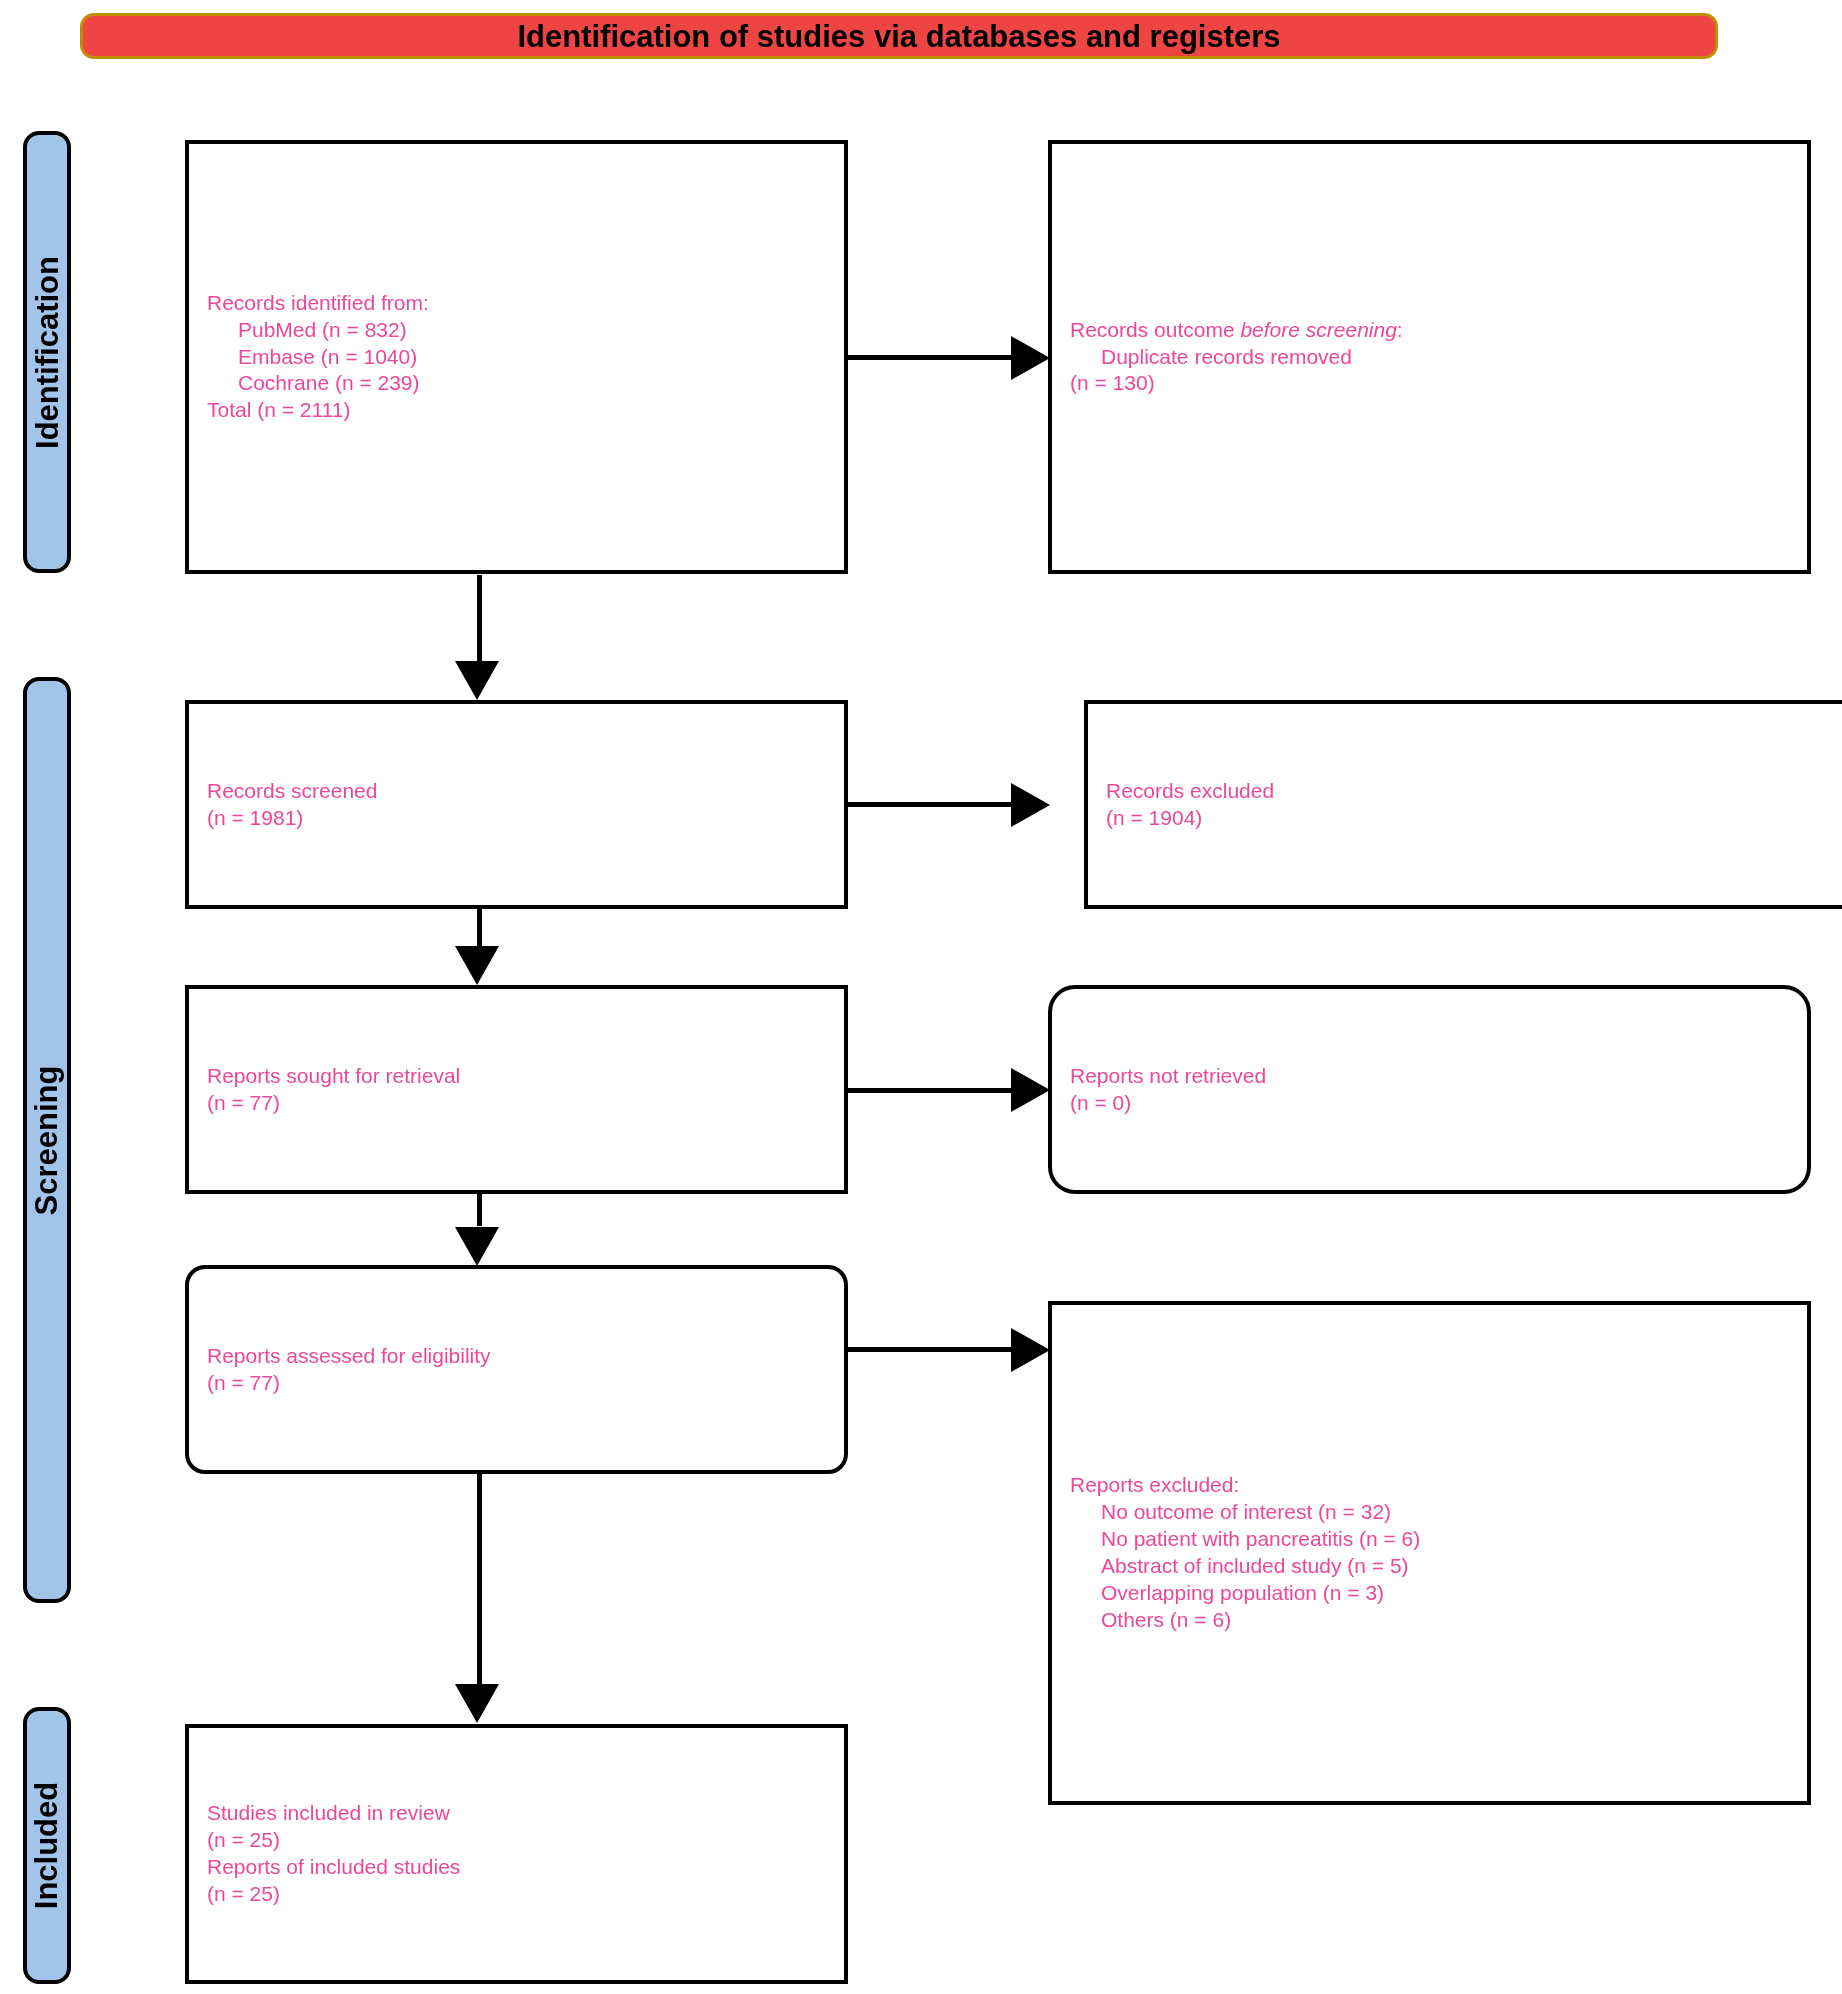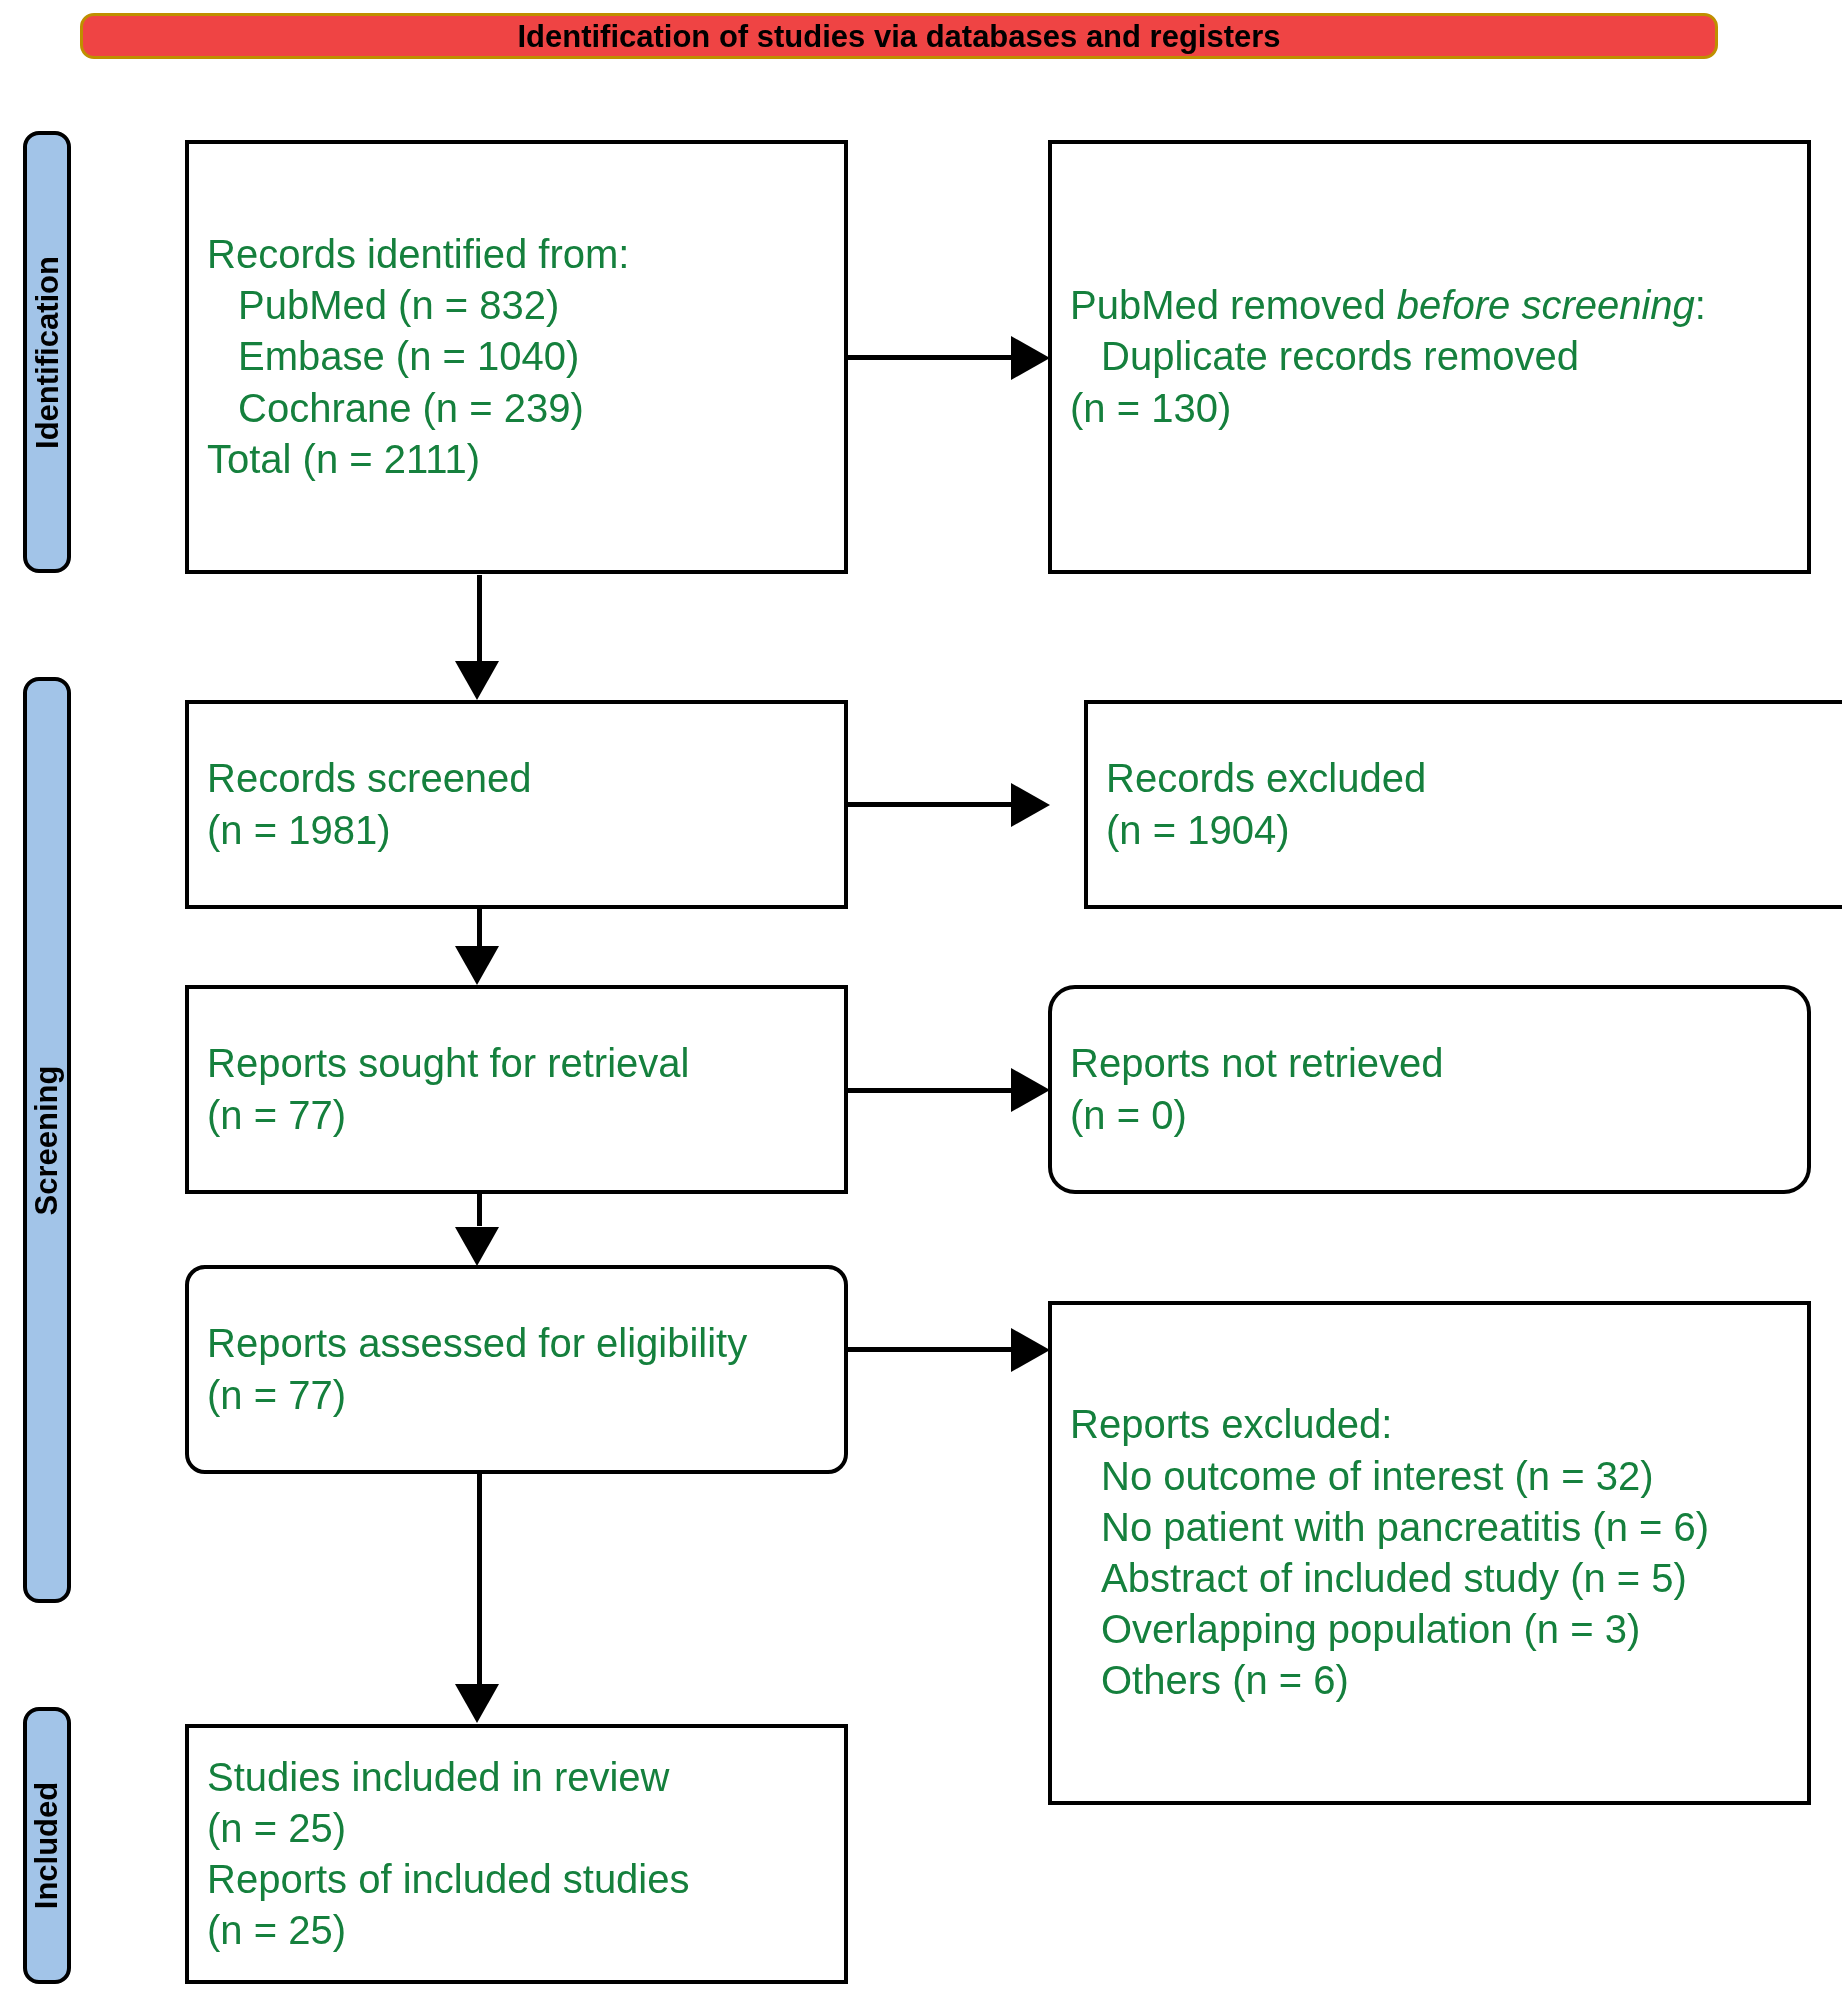--- a/index.html
+++ b/index.html
@@ -72,22 +72,22 @@
     position: absolute;
     background: #ffffff;
     border: 4.8px solid #000000;
     box-sizing: border-box;
     display: flex;
     flex-direction: column;
     justify-content: center;
     padding: 5.4px 18px;
   }
   .flow-box .line {
-    font-size: 40px;
-    color: #15803d;
+    font-size: 21px;
+    color: #ec4899;
     line-height: 1.28;
     white-space: nowrap;
   }
   .flow-box .line.indent {
     padding-left: 31px;
   }
   .flow-box .line .ital {
     font-style: italic;
     margin-top: 36px;
   }
@@ -174,21 +174,21 @@
 
   <div class="flow-box" id="box-identified">
     <div class="line">Records identified from:</div>
     <div class="line indent">PubMed (n = 832)</div>
     <div class="line indent">Embase (n = 1040)</div>
     <div class="line indent">Cochrane (n = 239)</div>
     <div class="line">Total (n = 2111)</div>
   </div>
 
   <div class="flow-box" id="box-removed">
-    <div class="line"><span>PubMed removed </span><span class="ital">before screening</span><span>:</span></div>
+    <div class="line"><span>Records outcome </span><span class="ital">before screening</span><span>:</span></div>
     <div class="line indent">Duplicate records removed</div>
     <div class="line">(n = 130)</div>
   </div>
 
   <div class="flow-box" id="box-screened">
     <div class="line">Records screened</div>
     <div class="line">(n = 1981)</div>
   </div>
 
   <div class="flow-box" id="box-excluded-rec">

